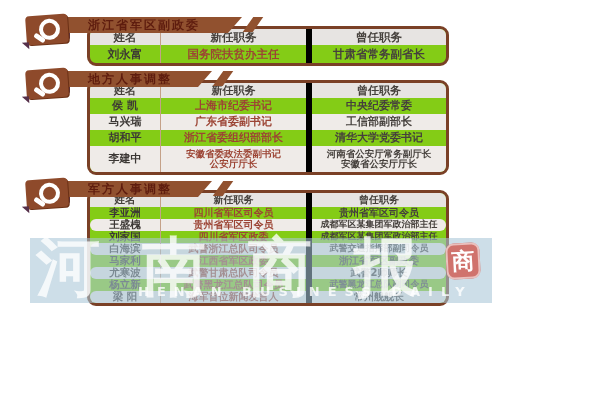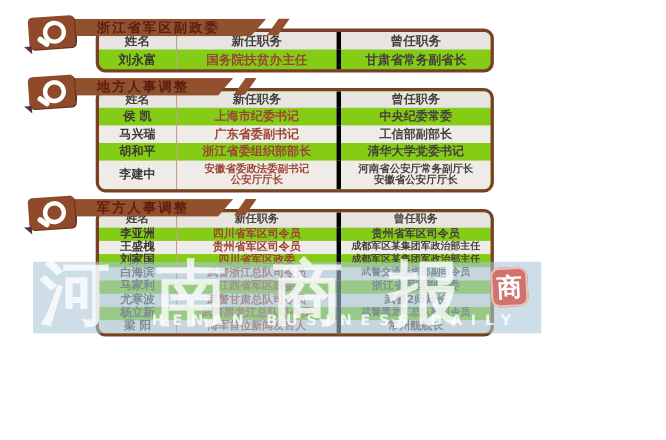--- a/index.html
+++ b/index.html
@@ -25,40 +25,40 @@
   .ribbon-fold{position:absolute;width:12px;height:7px;background:#55304a;z-index:9;
                clip-path:polygon(0 0,100% 0,100% 100%);}
 
   
   .panel{position:absolute;left:87px;width:356px;background:#84cc16;border:3px solid #7a4026;border-radius:9px;
          overflow:hidden;z-index:1;}
   .row{display:flex;align-items:stretch;}
   .cell{display:flex;align-items:center;justify-content:center;text-align:center;white-space:pre-line;
         line-height:1.05;}
   .c1{width:70px;}
-  .c2{width:145px;border-left:1px solid #c4a188;border-right:4px solid #000000;}
+  .c2{width:145px;border-left:1px solid #c4a188;border-right:6px solid #000000;}
   .c3{flex:1;}
   .hdr{background:#e7e4e2;}
   .hdr .cell{font-weight:bold;color:#45403c;}
   .alt{background:#efebe8;}
   .name{font-weight:bold;color:#3c3835;}
   .newpos{font-weight:bold;color:#9c4434;}
   .oldpos{font-weight:bold;color:#45403c;}
 
   
   .s1 .hdr{height:16px;font-size:11px;}
   .s1 .row.data{height:18px;}
   .s1 .cell{font-size:11.5px;}
   .s2 .hdr{height:15px;font-size:11px;}
   .s2 .row.data{height:16px;}
   .s2 .row.tall{height:26px;}
   .s2 .cell{font-size:11px;}
   .s2 .sm{font-size:9.5px;}
   .s3 .hdr{height:14px;font-size:10.5px;}
-  .s3 .row.data{height:12px;}
+  .s3 .row.data{height:12px;border-radius:6px;}
   .s3 .cell{font-size:10px;}
   .s3 .c1{font-size:10.5px;}
   .s3 .sm{font-size:9px;}
 
   
   .wm-band{position:absolute;left:30px;top:238px;width:462px;height:65px;
            background:rgba(168,198,216,0.58);z-index:50;pointer-events:none;}
   .wm-cn{position:absolute;left:36px;top:232px;width:440px;font-size:64px;line-height:70px;font-weight:bold;
          color:rgba(255,255,255,0.78);letter-spacing:42px;white-space:nowrap;z-index:51;pointer-events:none;}
   .wm-en{position:absolute;left:138px;top:284px;font-size:13px;font-weight:bold;

